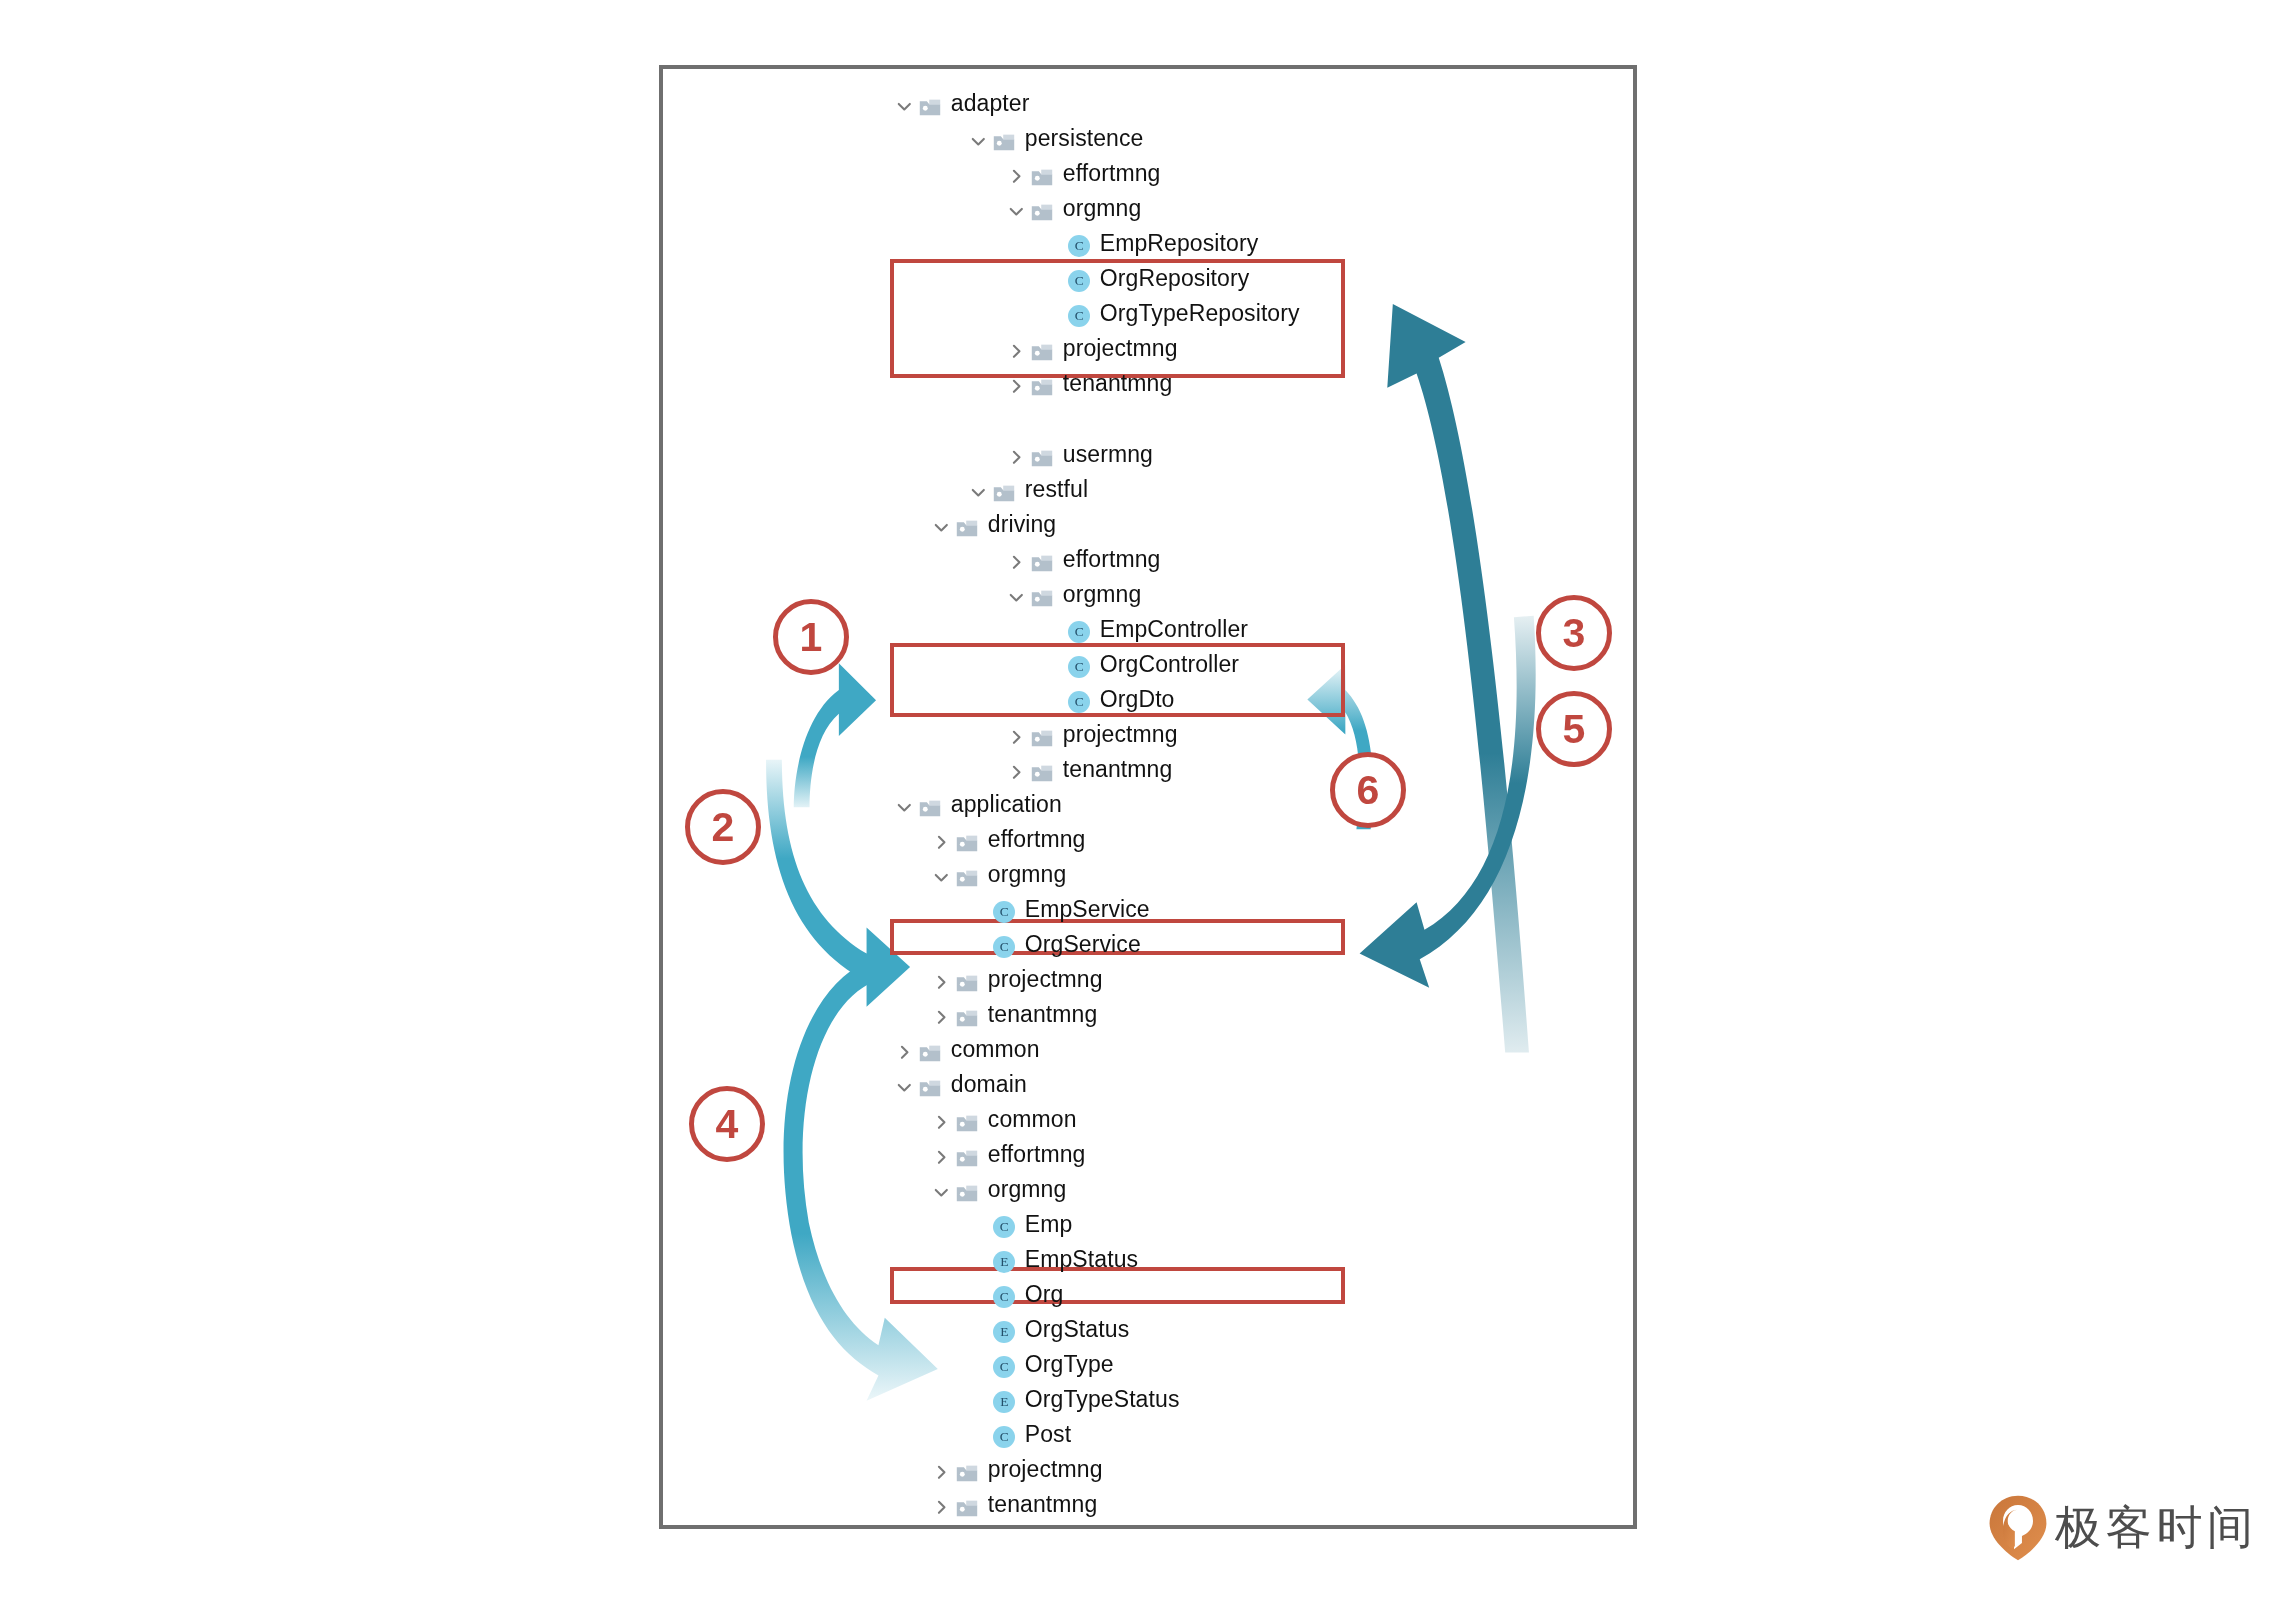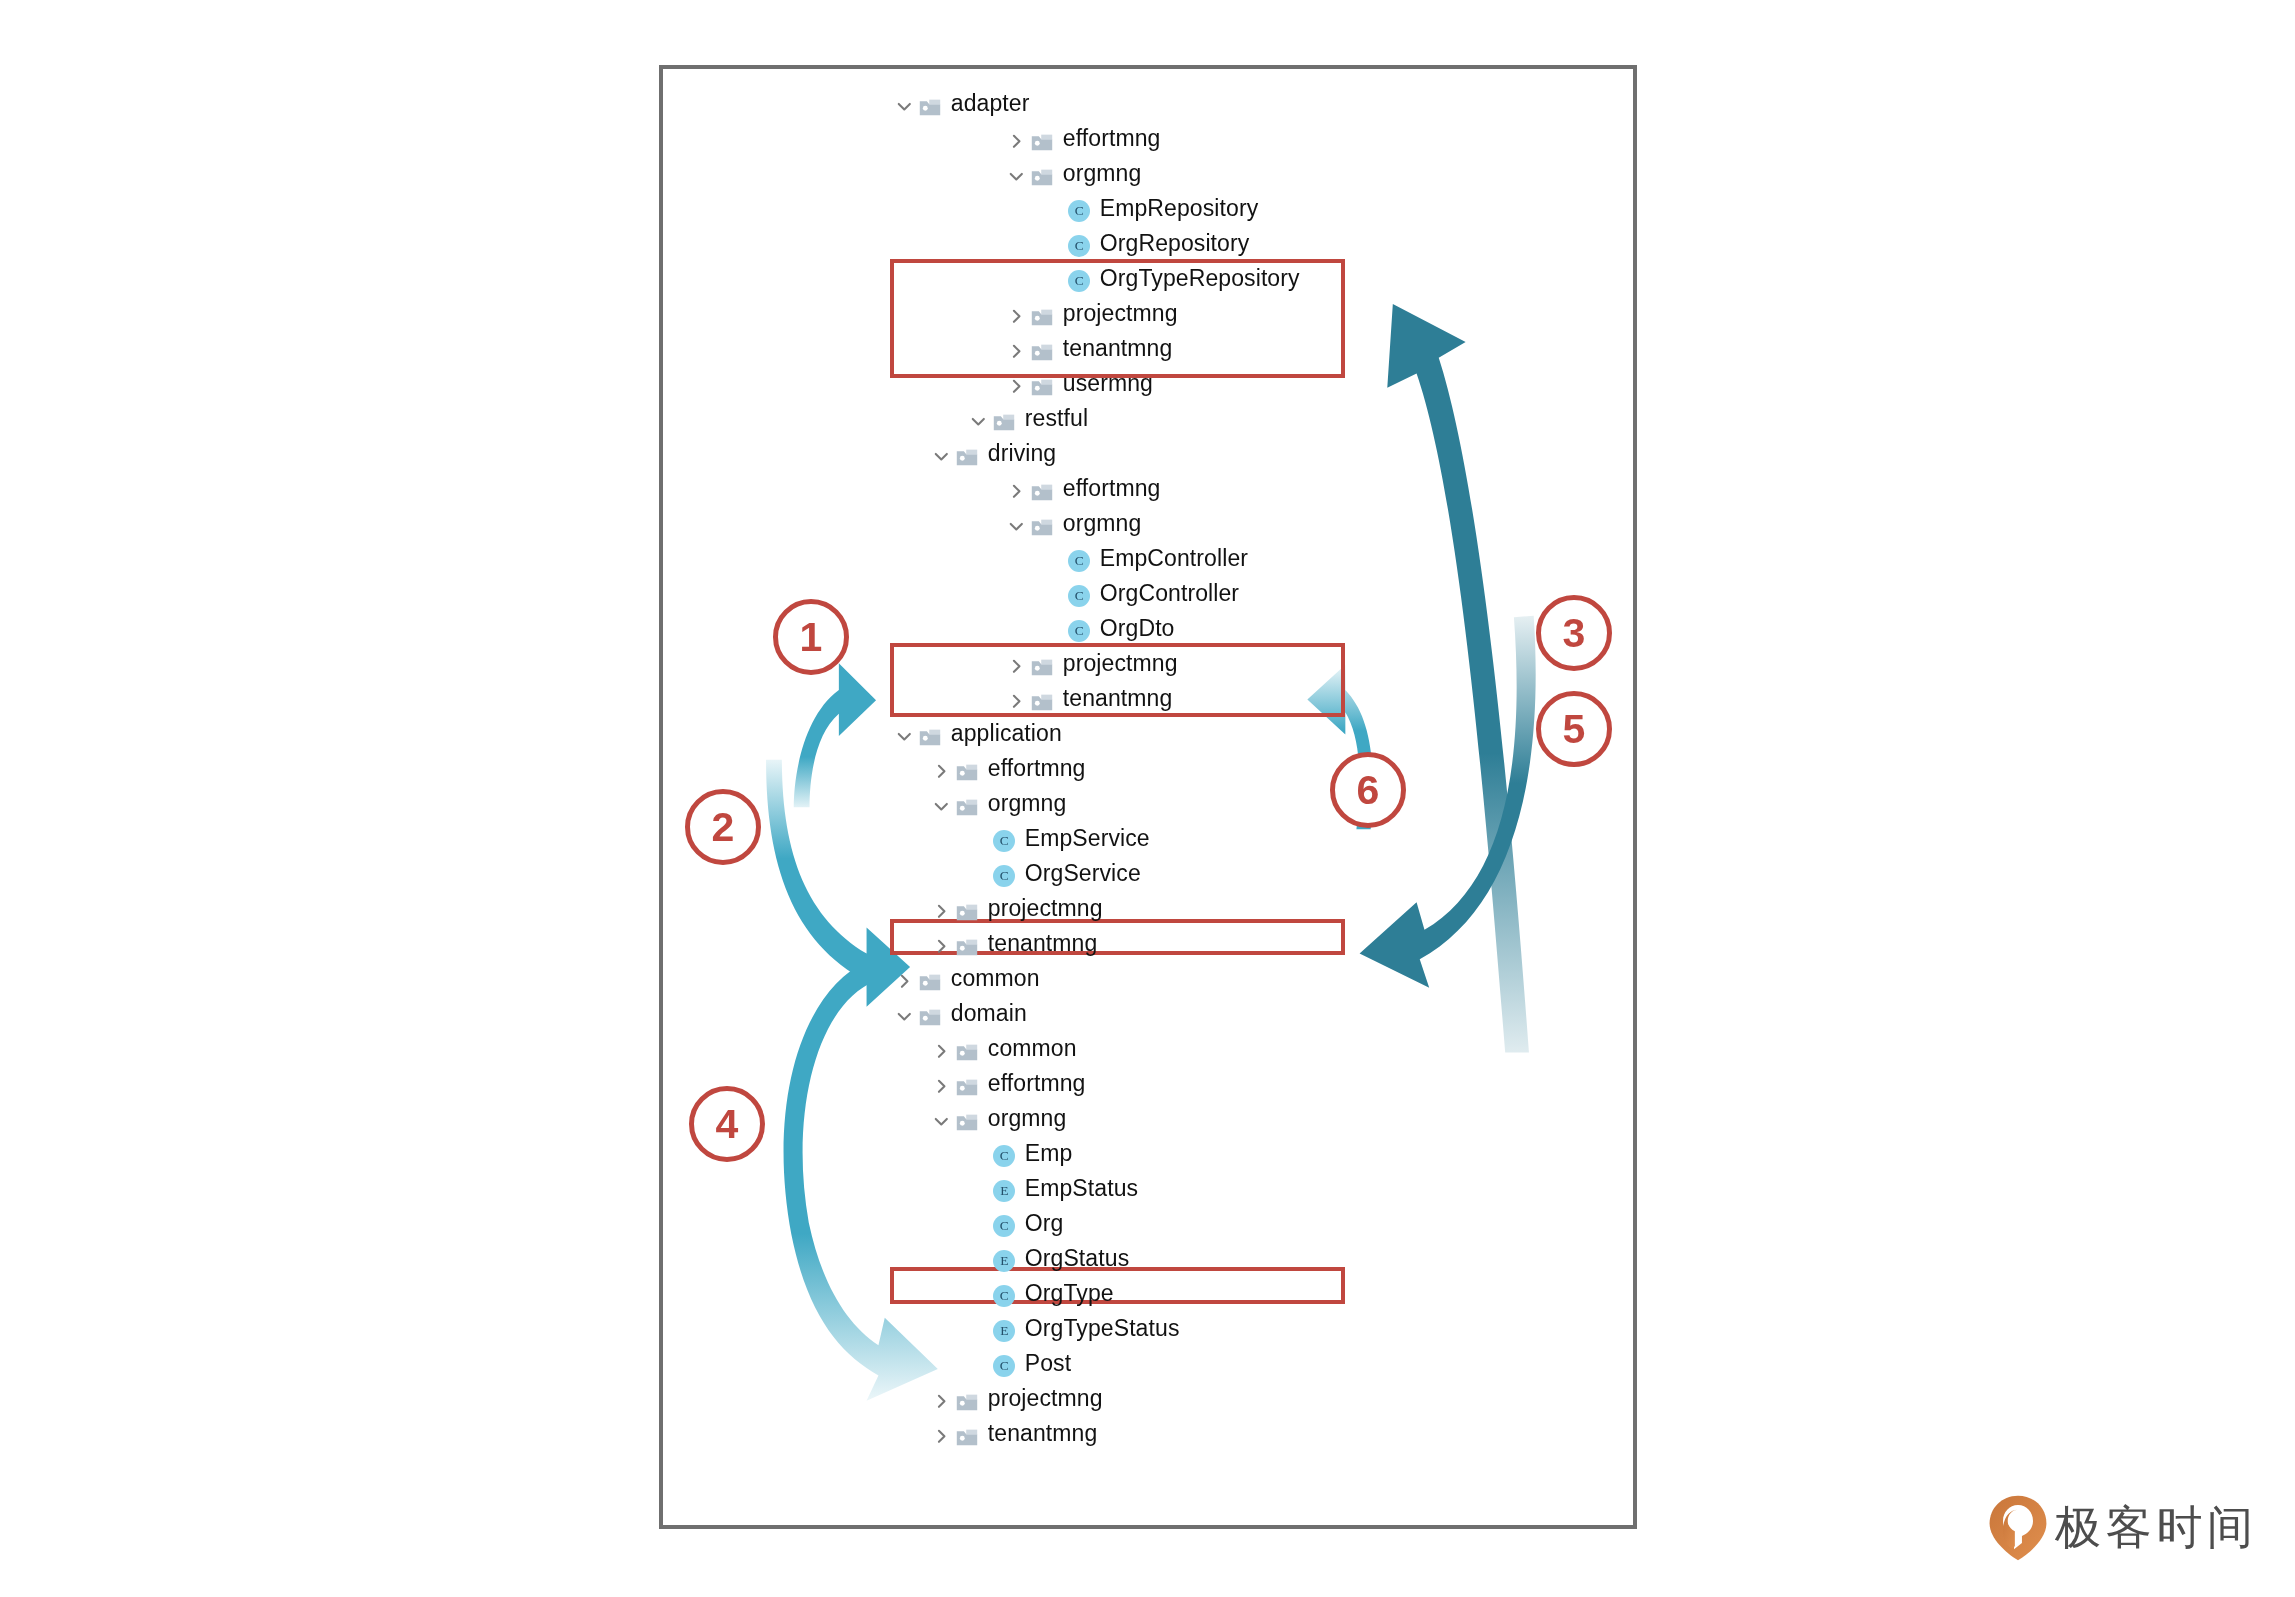--- a/index.html
+++ b/index.html
@@ -173,20 +173,35 @@
         </span>
         <span class="folder">
           <svg width="22" height="19" viewBox="0 0 28 24">
             <path d="M1 4 L1 22 L27 22 L27 8 L13 8 L10 4 Z" fill="#b3c0cb"></path>
             <path d="M13 2 L27 2 L27 8 L13 8 Z" fill="#cfd8e0"></path>
             <circle cx="8" cy="13" r="3.1" fill="#ffffff"></circle>
           </svg>
         </span>
         <span class="lbl">adapter</span>
       </div>
+      <div class="row" style="padding-left: 74px;">
+        <span class="chev">
+          <svg width="20.6" height="20.6" viewBox="0 0 26 26">
+            <path d="M6 10 L13 17 L20 10" fill="none" stroke="#7a7a7a" stroke-width="2.6" stroke-linecap="round" stroke-linejoin="round"></path>
+          </svg>
+        </span>
+        <span class="folder">
+          <svg width="22" height="19" viewBox="0 0 28 24">
+            <path d="M1 4 L1 22 L27 22 L27 8 L13 8 L10 4 Z" fill="#b3c0cb"></path>
+            <path d="M13 2 L27 2 L27 8 L13 8 Z" fill="#cfd8e0"></path>
+            <circle cx="8" cy="13" r="3.1" fill="#ffffff"></circle>
+          </svg>
+        </span>
+        <span class="lbl">persistence</span>
+      </div>
       <div class="row" style="padding-left: 112px;">
         <span class="chev">
           <svg width="20.6" height="20.6" viewBox="0 0 26 26">
             <path d="M10 6 L17 13 L10 20" fill="none" stroke="#7a7a7a" stroke-width="2.6" stroke-linecap="round" stroke-linejoin="round"></path>
           </svg>
         </span>
         <span class="folder">
           <svg width="22" height="19" viewBox="0 0 28 24">
             <path d="M1 4 L1 22 L27 22 L27 8 L13 8 L10 4 Z" fill="#b3c0cb"></path>
             <path d="M13 2 L27 2 L27 8 L13 8 Z" fill="#cfd8e0"></path>
@@ -248,21 +263,21 @@
         </span>
         <span class="folder">
           <svg width="22" height="19" viewBox="0 0 28 24">
             <path d="M1 4 L1 22 L27 22 L27 8 L13 8 L10 4 Z" fill="#b3c0cb"></path>
             <path d="M13 2 L27 2 L27 8 L13 8 Z" fill="#cfd8e0"></path>
             <circle cx="8" cy="13" r="3.1" fill="#ffffff"></circle>
           </svg>
         </span>
         <span class="lbl">tenantmng</span>
       </div>
-      <div class="row" style="padding-left: 112px;">
+      <div class="row" style="padding-left: 112px; margin-top: 36px;">
         <span class="chev">
           <svg width="20.6" height="20.6" viewBox="0 0 26 26">
             <path d="M10 6 L17 13 L10 20" fill="none" stroke="#7a7a7a" stroke-width="2.6" stroke-linecap="round" stroke-linejoin="round"></path>
           </svg>
         </span>
         <span class="folder">
           <svg width="22" height="19" viewBox="0 0 28 24">
             <path d="M1 4 L1 22 L27 22 L27 8 L13 8 L10 4 Z" fill="#b3c0cb"></path>
             <path d="M13 2 L27 2 L27 8 L13 8 Z" fill="#cfd8e0"></path>
             <circle cx="8" cy="13" r="3.1" fill="#ffffff"></circle>

